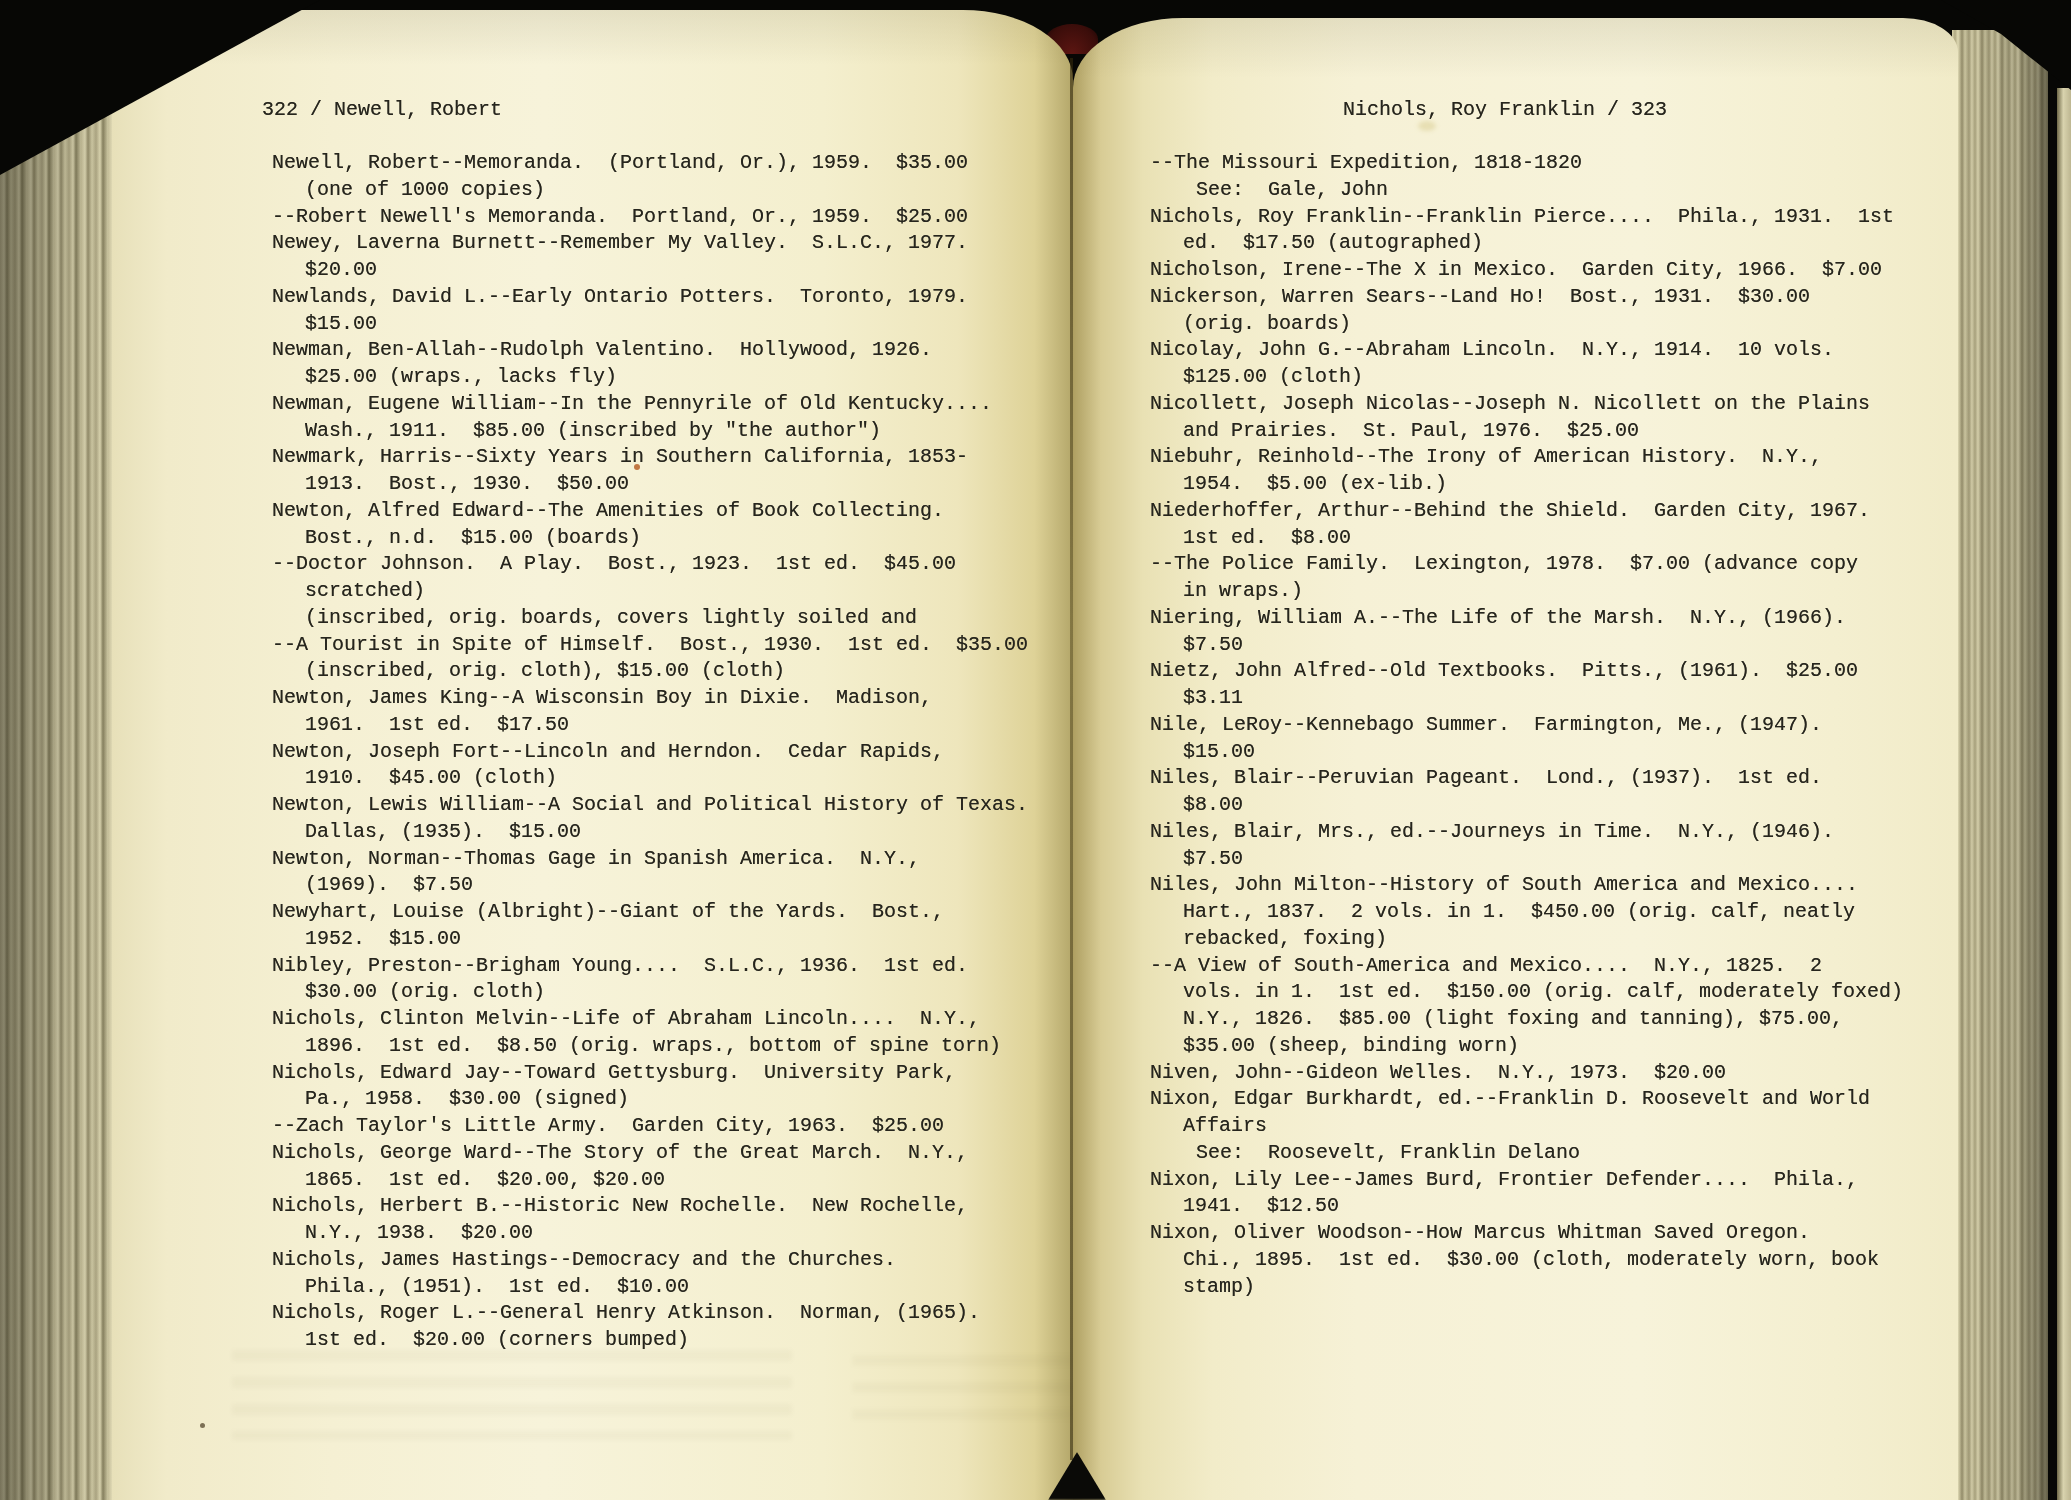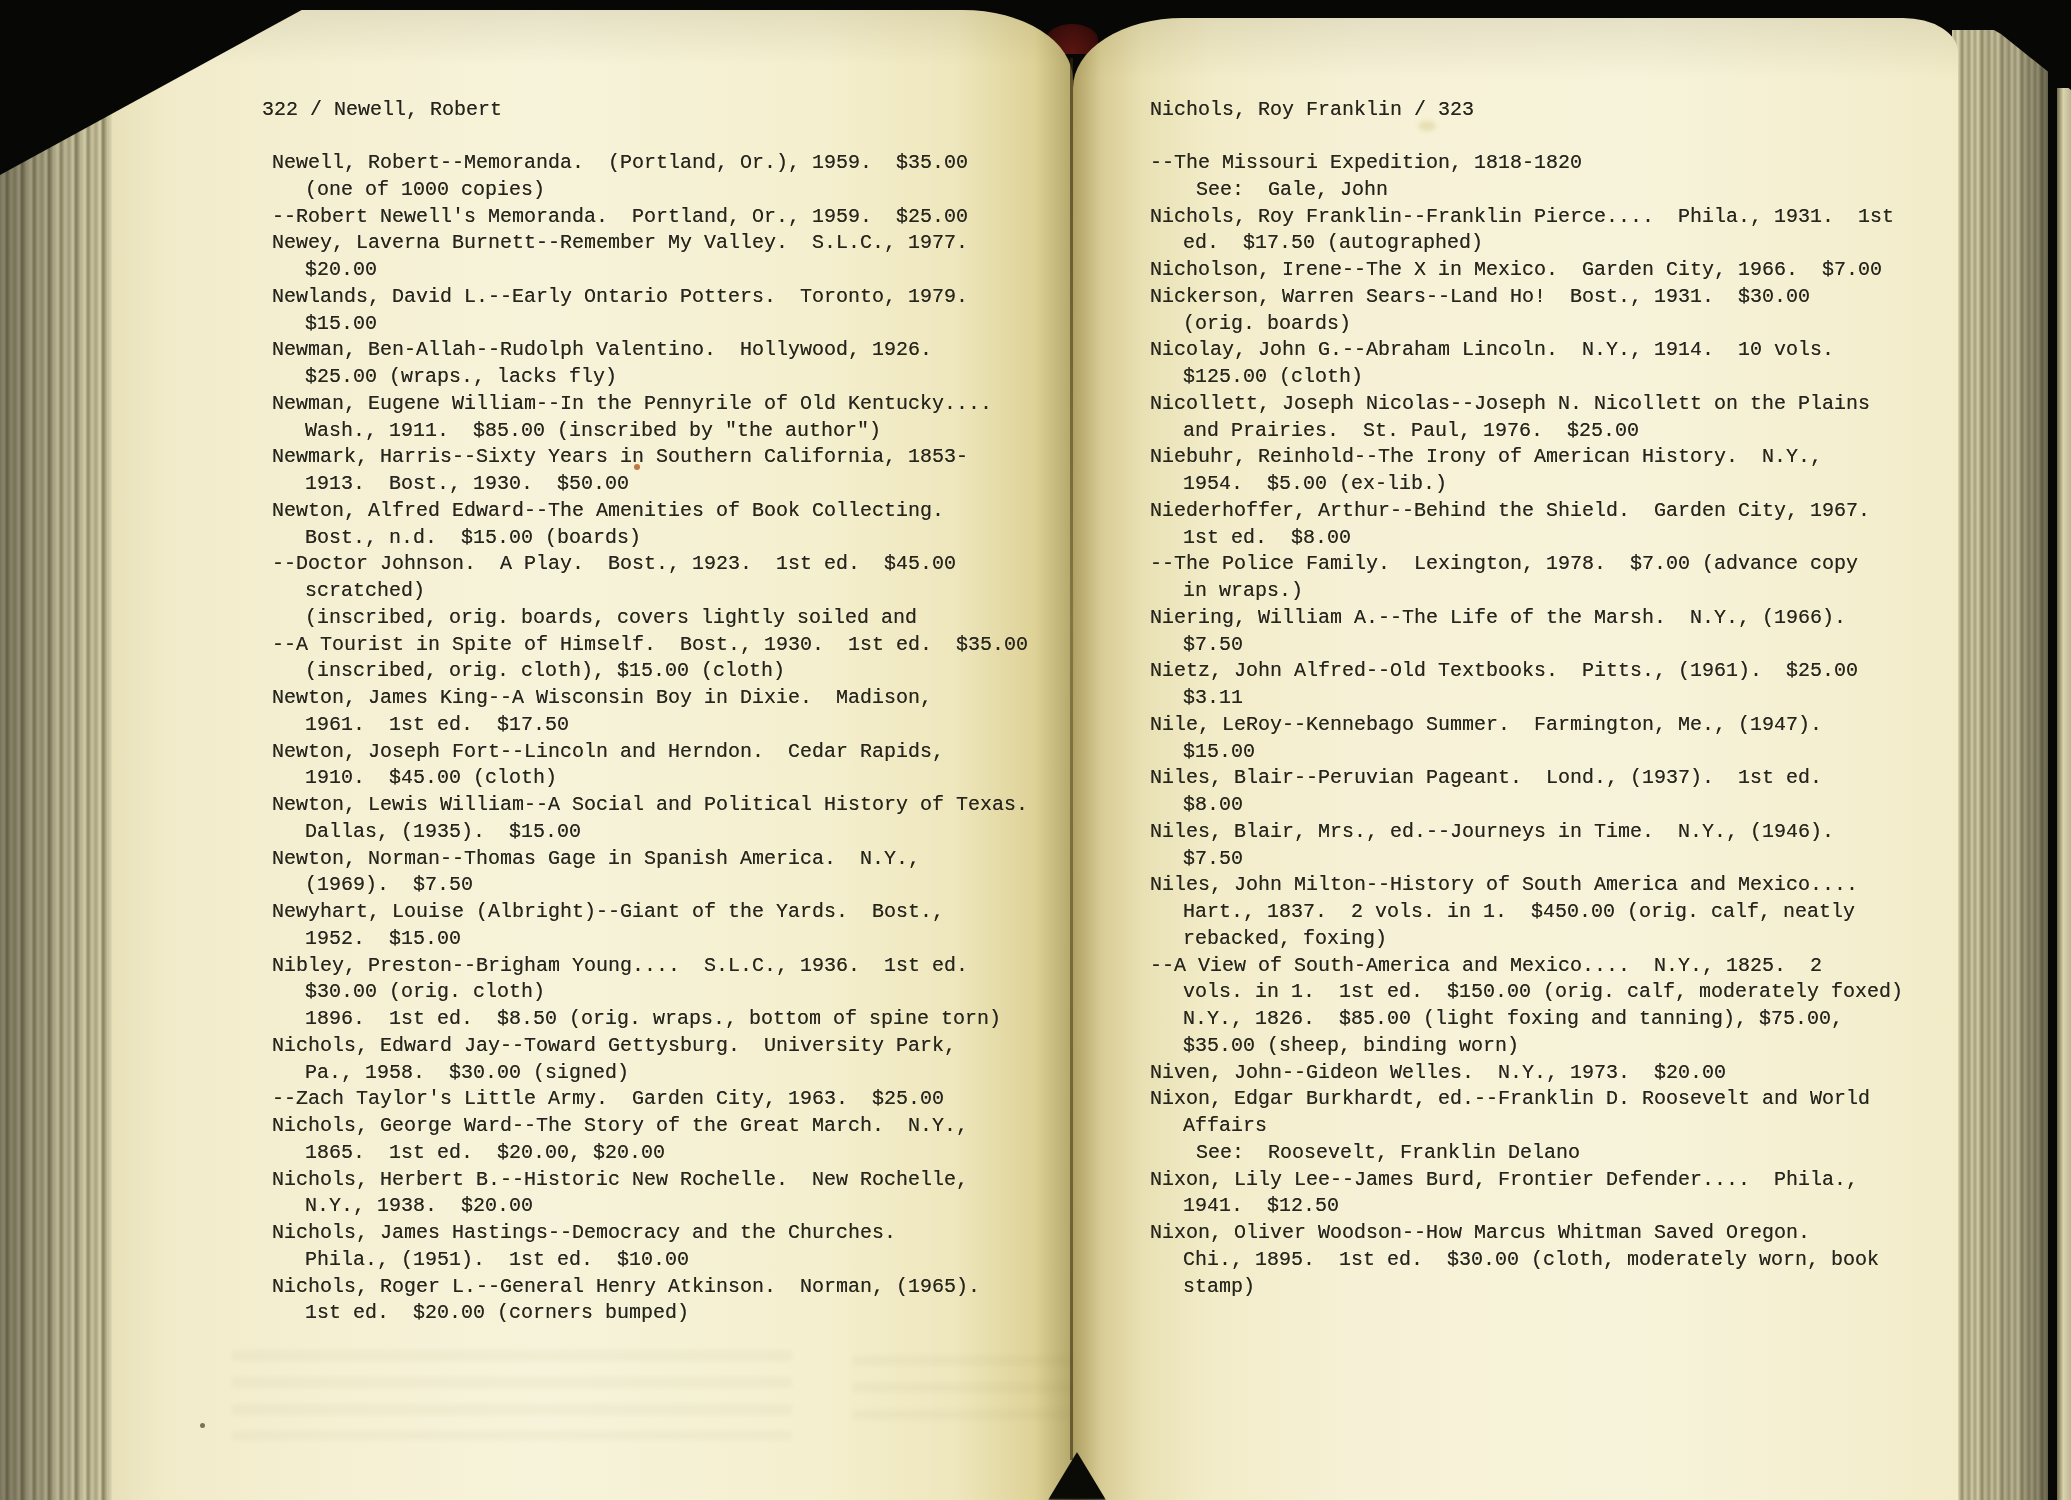--- a/index.html
+++ b/index.html
@@ -81,21 +81,21 @@
     filter:blur(1px);
   }
 
   
   .page-header{
     position:absolute;top:96px;height:27px;line-height:27px;
     font-size:20px;color:#26251d;white-space:pre;
     text-shadow:0 0 .5px rgba(38,37,29,.65);
   }
   .page-header.left{left:262px;}
-  .page-header.right{left:1150px;width:710px;text-align:left;}
+  .page-header.right{left:1150px;width:710px;text-align:center;}
   .text-block{
     position:absolute;top:150px;
     font-size:20px;color:#26251d;
     text-shadow:0 0 .5px rgba(38,37,29,.65);
   }
   .text-block.left{left:272px;width:800px;}
   .text-block.right{left:1150px;width:800px;}
   .line{white-space:pre;height:26.75px;line-height:26.75px;}
   .line.i1{padding-left:33px;}
   .line.i2{padding-left:46px;}
@@ -197,20 +197,21 @@
       </div>
       <div class="entry">
         <div class="line i0">Newyhart, Louise (Albright)--Giant of the Yards.  Bost.,</div>
         <div class="line i1">1952.  $15.00</div>
       </div>
       <div class="entry">
         <div class="line i0">Nibley, Preston--Brigham Young....  S.L.C., 1936.  1st ed.</div>
         <div class="line i1">$30.00 (orig. cloth)</div>
       </div>
       <div class="entry">
+        <div class="line i0">Nichols, Clinton Melvin--Life of Abraham Lincoln....  N.Y.,</div>
         <div class="line i1">1896.  1st ed.  $8.50 (orig. wraps., bottom of spine torn)</div>
       </div>
       <div class="entry">
         <div class="line i0">Nichols, Edward Jay--Toward Gettysburg.  University Park,</div>
         <div class="line i1">Pa., 1958.  $30.00 (signed)</div>
       </div>
       <div class="entry">
         <div class="line i0">--Zach Taylor's Little Army.  Garden City, 1963.  $25.00</div>
       </div>
       <div class="entry">

